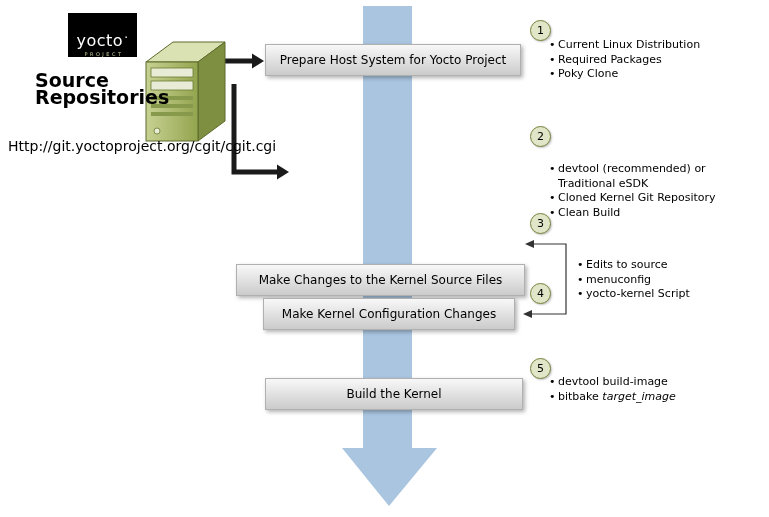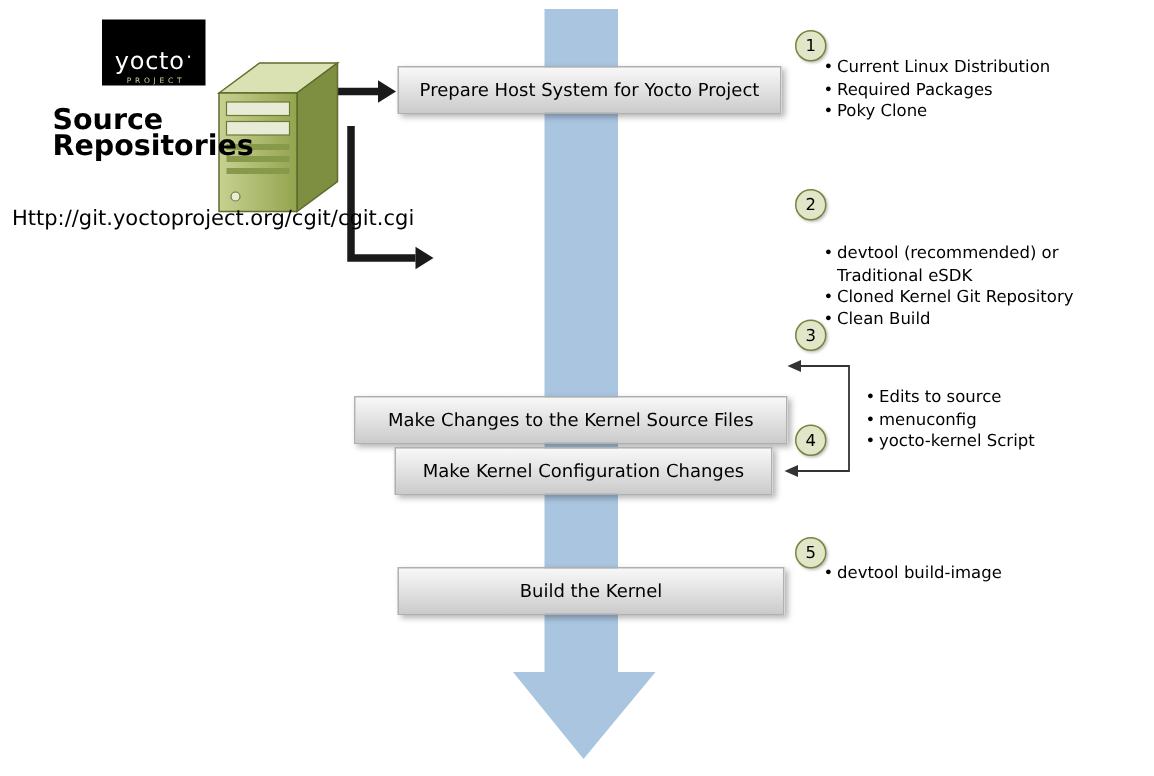--- a/index.html
+++ b/index.html
@@ -141,16 +141,17 @@
     </ul>
 
     <ul class="notes" style="left:576px;top:258px;width:170px;">
       <li>Edits to source</li>
       <li>menuconfig</li>
       <li>yocto-kernel Script</li>
     </ul>
 
     <ul class="notes" style="left:548px;top:375px;width:200px;">
       <li>devtool build-image</li>
+      <li><span>bitbake </span><span class="italic">target_image</span></li>
     </ul>
 
   </div>
 </div>
 
 </body></html>

